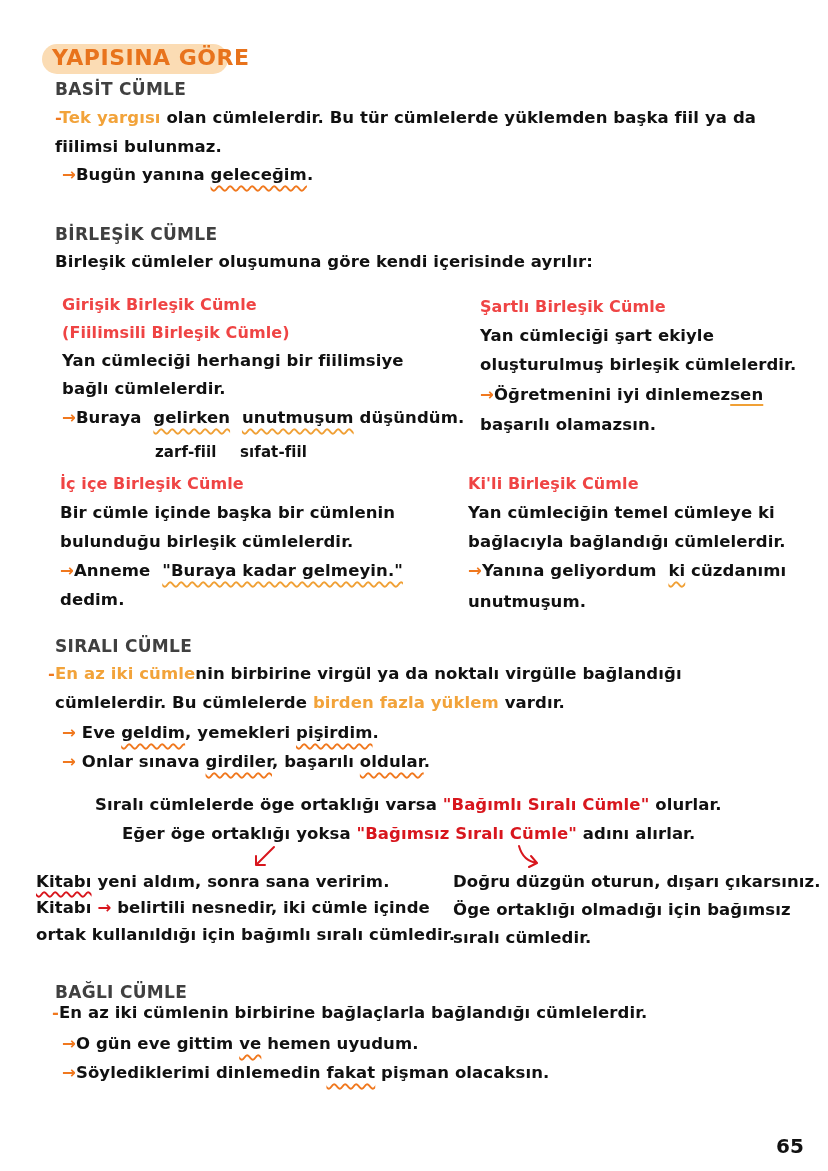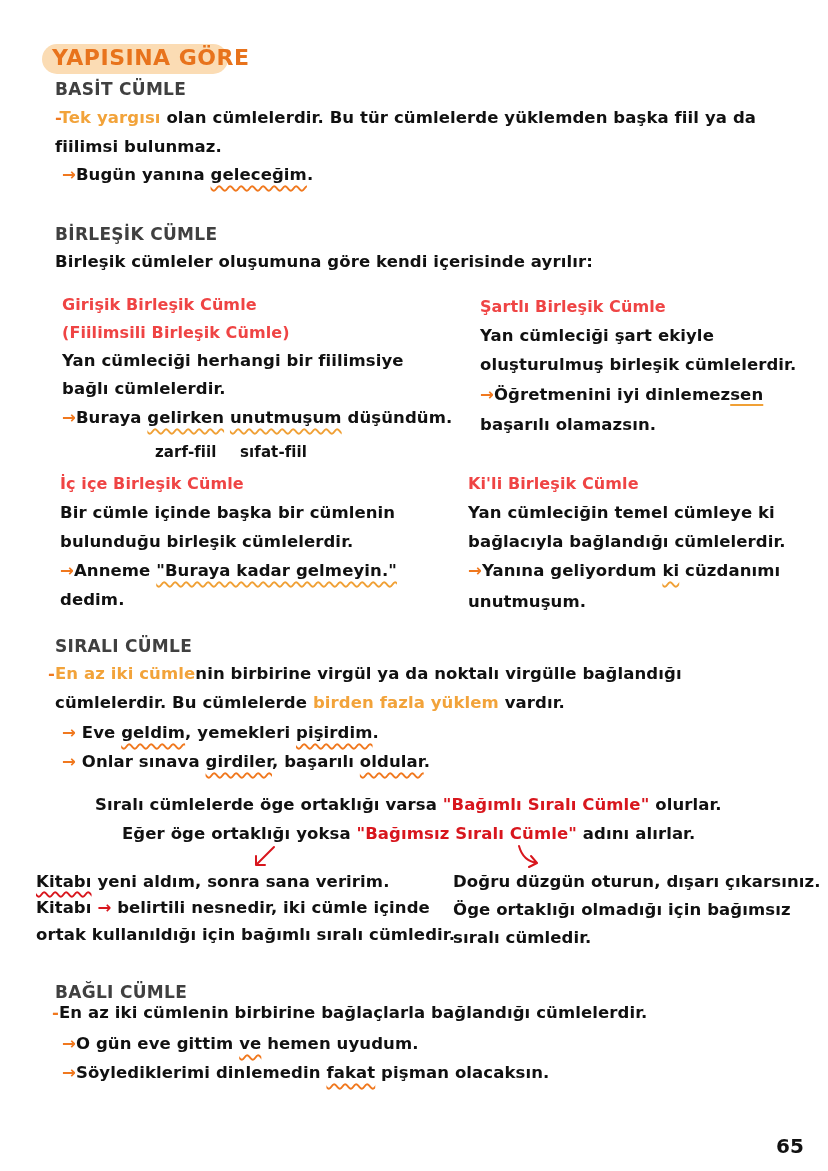--- a/index.html
+++ b/index.html
@@ -16,21 +16,21 @@
       background: #fbdcb4; border-radius: 15px;
     }
     .title-text {
       position: absolute; left: 52px; top: 45px; font-size: 22px; color: #e8731c;
       font-weight: bold; letter-spacing: 0.5px; text-align: right;
     }
     .h-section { font-size: 17px; font-weight: bold; color: #404040; letter-spacing: 0.3px; }
     .h-sub { font-size: 16px; font-weight: bold; color: #ef4444; }
     .arrow { color: #f0781e; }
     .dash { color: #f0781e; }
-    .wavy { text-decoration: underline wavy #f0a035; text-underline-offset: 5px; text-decoration-thickness: 1.5px; }
+    .wavy { text-decoration: underline wavy #f0a035; text-underline-offset: 5px; text-decoration-thickness: 1.5px; margin-left: 6px; }
     .wavy-o { text-decoration: underline wavy #f0781e; text-underline-offset: 5px; text-decoration-thickness: 1.5px; }
     .wavy-r { text-decoration: underline wavy #d8161d; text-underline-offset: 4px; text-decoration-thickness: 1.5px; }
     .small { font-size: 15px; }
     .page-num { font-size: 20px; font-weight: bold; }
   </style>
 </head>
 <body>
 
 <div class="title-pill"></div>
 <div class="title-text">YAPISINA GÖRE</div>

